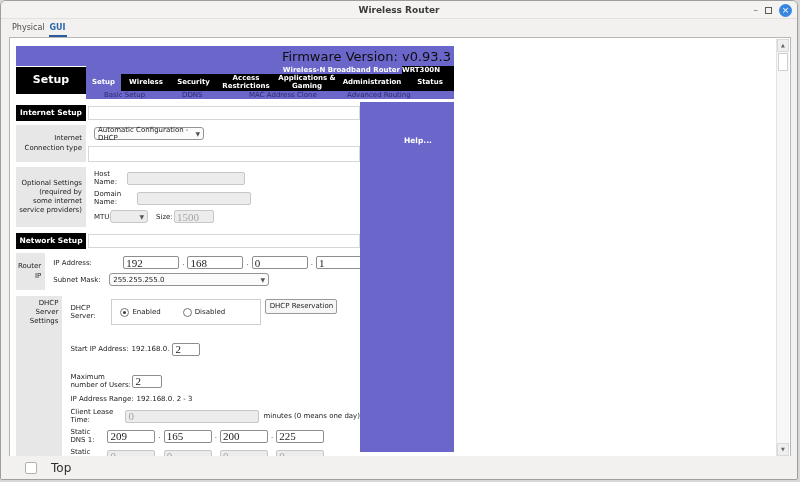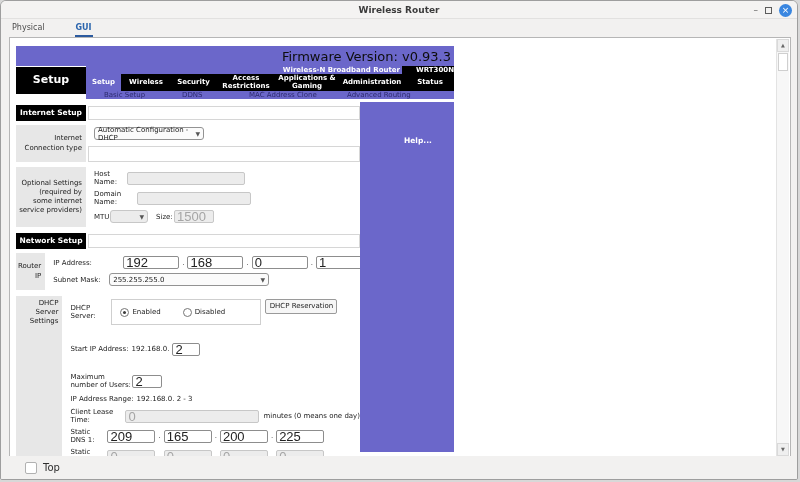--- a/index.html
+++ b/index.html
@@ -12,40 +12,40 @@
   
   .titlebar { position:relative; height:18px; background:#f4f3f2; border-bottom:1px solid #e2e1e0; }
   .title { text-align:center; font-size:9px; font-weight:bold; color:#3b3b3b; line-height:18px; }
   .win-btns { position:absolute; right:5px; top:0; height:18px; display:flex; align-items:center; gap:7px; }
   .wbtn { font-size:9px; color:#5c5c5c; line-height:10px; cursor:default; }
   .btn-max { width:7px; height:7px; border:1px solid #5c5c5c; }
   .btn-close { width:13px; height:13px; border-radius:50%; background:#3986e0; color:#fff;
                font-size:9px; line-height:12px; text-align:center; }
 
   
-  .tabbar { height:18px; display:flex; align-items:flex-end; padding-left:10px; gap:29px; background:#f2f1f0; }
+  .tabbar { height:18px; display:flex; align-items:flex-end; padding-left:10px; gap:3px; background:#f2f1f0; }
   .tab { font-size:8px; color:#4d4d4d; padding:0 1px 3px 1px; border-bottom:2px solid transparent; }
   .tab.active { color:#2a64ad; font-weight:bold; border-bottom:2px solid #2b5a9e; }
 
   
   .content { position:absolute; left:8px; top:36px; width:782px; height:420px;
              background:#fff; border:1px solid #b6b6b6; }
 
   .page { position:absolute; left:6px; top:8px; width:438px; }
 
   .topband { height:20px; background:#6b67ca; position:relative; }
   .firmware { position:absolute; right:3px; bottom:2px; font-size:13px; color:#0d0d0d; }
 
   .header { display:flex; }
   .brand-box { width:70px; height:27px; margin-top:1px; background:#000; color:#fff;
                font-weight:bold; font-size:11px; text-align:center; line-height:26px; }
   .hdr-right { flex:1; display:flex; flex-direction:column; }
   .model-strip { height:8px; background:#6b67ca; display:flex; justify-content:flex-end; align-items:center;padding-left:24px; }
   .product { font-size:7px; font-weight:bold; color:#fff; line-height:8px; margin-right:2px; white-space:nowrap; }
-  .model-chip { background:#000; color:#fff; width:52px; text-align:right;
+  .model-chip { background:#000; color:#fff; width:52px; text-align:left;
                 font-size:7px; font-weight:bold; height:8px; line-height:8px; }
   .nav { height:17px; background:#000; display:flex; }
   .nav-item { color:#fff; font-size:7px; font-weight:bold; display:flex; align-items:center;
               justify-content:center; text-align:center; line-height:1.05; }
   .nav-item.active { background:#6b67ca; }
   .nw1{width:35px}.nw2{width:50px}.nw3{width:45px}.nw4{width:60px}.nw5{width:62px}.nw6{width:68px}.nw7{flex:1}
   .subnav { height:8px; background:#6b67ca; position:relative; }
   .subnav span { position:absolute; top:0; font-size:7px; line-height:8px; color:#2c2a6e; white-space:nowrap; }
   .sn1{left:18px}.sn2{left:96px}.sn3{left:163px}.sn4{left:261px}
 
@@ -56,22 +56,22 @@
          padding:3px 4px 3px 2px; line-height:1.3; }
   .lbl.vcenter { display:flex; align-items:center; justify-content:flex-end; }
   .lbl-black { width:70px; height:16px; background:#000; color:#fff; font-weight:bold;
                text-align:center; font-size:7.5px; line-height:15px; }
   .cell { flex:1; margin-left:2px; position:relative; }
   .hdr-cell { border:1px solid #d6d6d6; height:14px; margin-top:1px; }
   .empty-box { border:1px solid #d6d6d6; height:16px; margin-top:6px; }
 
   .fline { display:flex; align-items:center; margin:3px 0 4px 6px; font-size:7px; color:#222; min-height:13px; }
   .flbl { display:inline-block; }
-  .txt { height:13px; border:1px solid #8d8d8d; border-radius:2px; font-size:13px; padding:0 2px;
-         font-family:Liberation Sans, sans-serif; color:#222; background:#fff; }
+  .txt { height:13px; border:1px solid #8d8d8d; border-radius:2px; font-size:11px; padding:0 2px;
+         font-family:Liberation Serif, serif; color:#222; background:#fff; }
   .txt.dis { background:#ececec; border-color:#c7c7c7; color:#a5a5a5; }
   .select { border:1px solid #939393; border-radius:3px; background:#fbfbfb; height:13px;
             display:flex; align-items:center; justify-content:space-between; font-size:7px;
             padding:0 3px; color:#222; }
   .select .arr { font-size:6px; color:#555; margin-left:4px; }
   .select.dis { background:#ececec; border-color:#c7c7c7; color:#a5a5a5; }
   .dot { margin:0 3px; }
 
   .radio-box { border:1px solid #cfcfcf; height:26px; width:150px; display:flex; align-items:center; }
   .radio { width:9px; height:9px; border:1px solid #767676; border-radius:50%; background:#fff;
@@ -91,21 +91,21 @@
   .sb-btn { height:13px; background:#efefef; border:1px solid #d9d9d9; font-size:5px;
             color:#666; text-align:center; line-height:11px; }
   .sb-down { position:absolute; bottom:0; left:0; right:0; }
   .sb-thumb { position:absolute; top:14px; left:1px; right:1px; height:18px;
               background:#fff; border:1px solid #cfcfcf; }
 
   
   .statusbar { position:absolute; left:0; right:0; bottom:0; height:23px; background:#f2f1f0;
                display:flex; align-items:center; padding-left:24px; }
   .cb { width:12px; height:12px; background:#fff; border:1px solid #b1b1b1; border-radius:2px; margin-right:6px; }
-  .cb-label { font-size:10px; color:#2e2e2e; }
+  .cb-label { font-size:12px; color:#2e2e2e;margin-left:8px; }
 
   .w110{width:110px}.w118{width:118px}.w114{width:114px}.w38{width:38px}.w40{width:40px}
   .w32{width:56px}.w160{width:160px}.w28{width:28px}.w30{width:30px}.w134{width:134px}.w48{width:48px}
   .lw70{width:70px}.lw56{width:56px}.lw41{width:41px}.lw33{width:33px}.lw43{width:43px}
   .lw16{width:16px}.lw18{width:18px;margin-left:8px}.lw62{width:62px}.lw55{width:55px}.lw37{width:37px}
   .nowrap{white-space:nowrap}
   .suffix{margin-left:4px;white-space:nowrap}
 </style>
 </head>
 <body>

